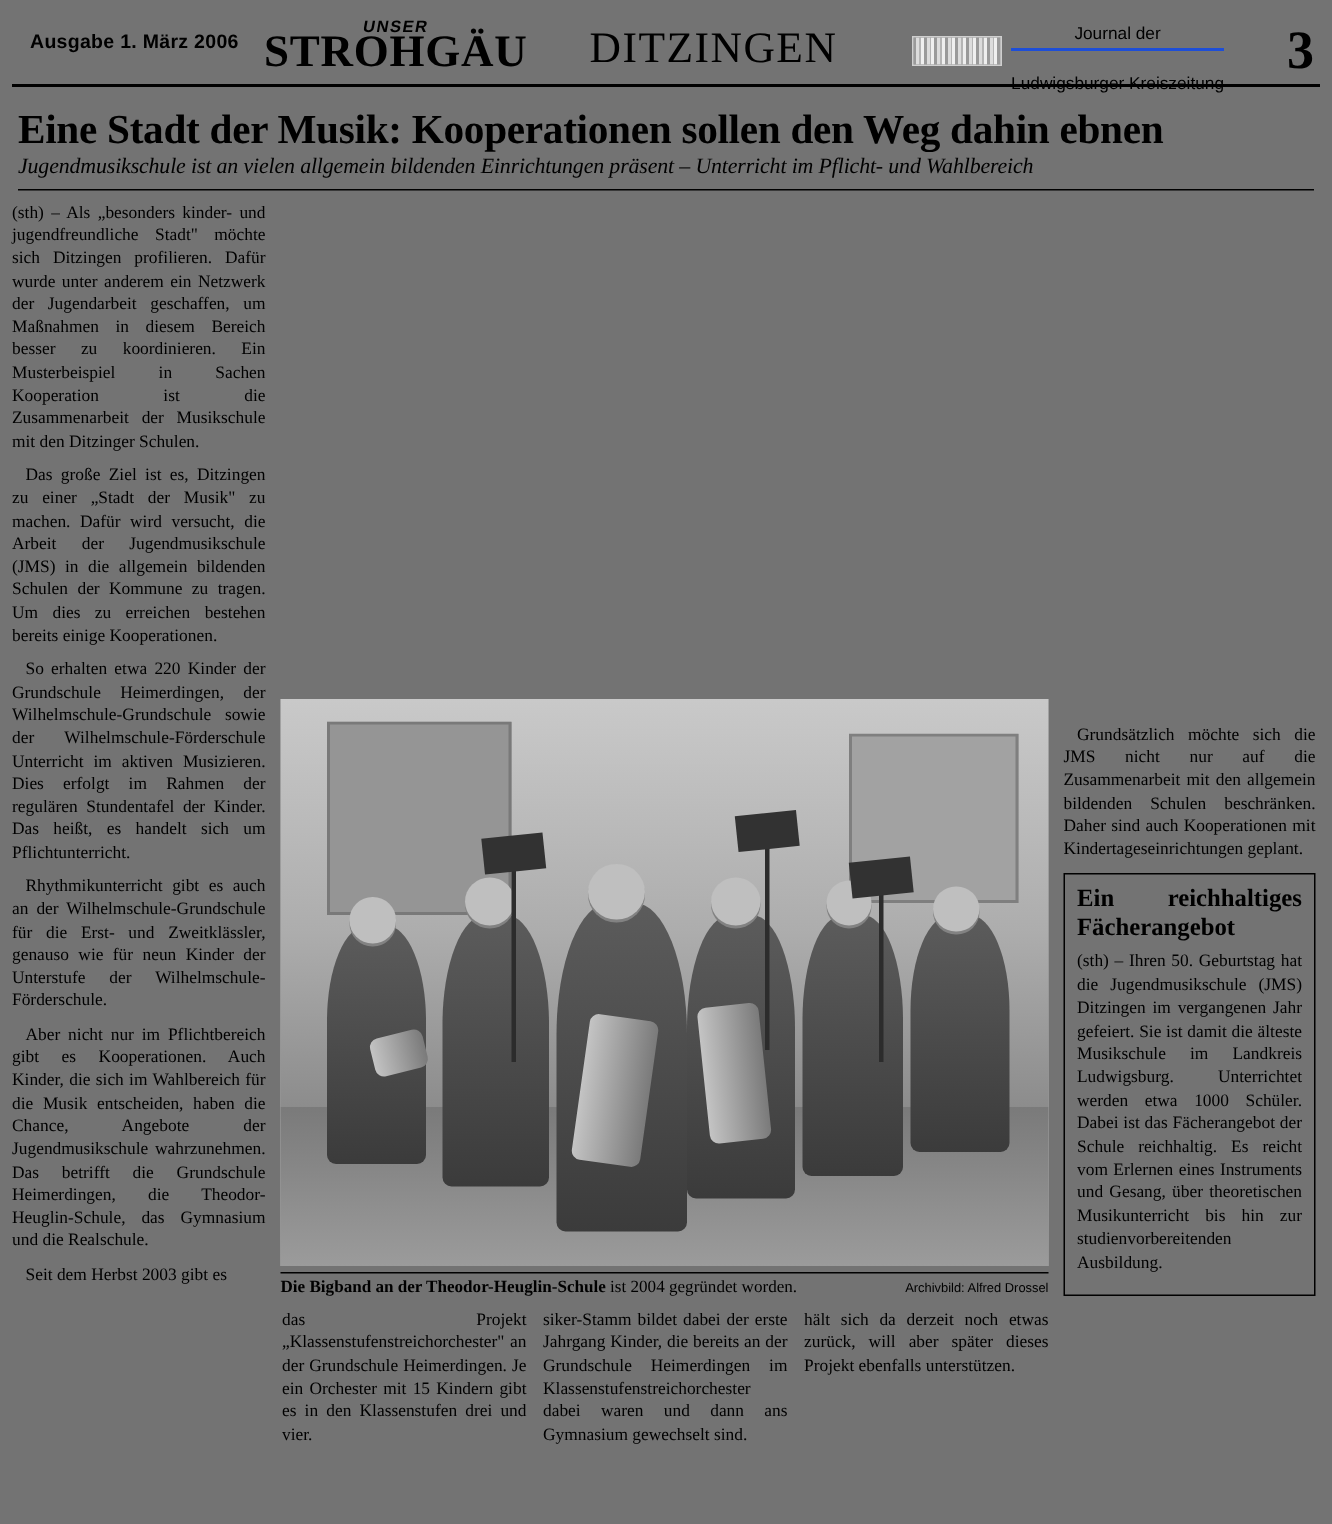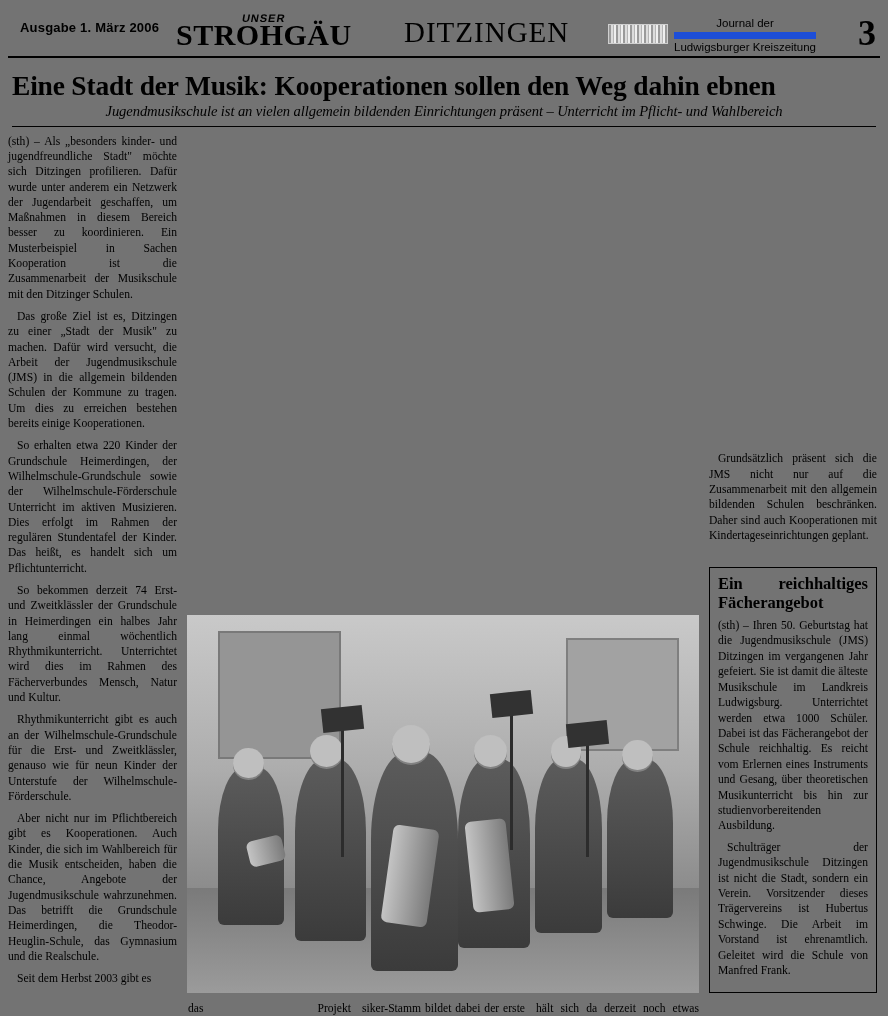--- a/index.html
+++ b/index.html
@@ -52,21 +52,21 @@
   }
   .logo-main {
     font-family: "Liberation Serif", serif;
     font-size: 30px;
     font-weight: bold;
     letter-spacing: .5px;
     line-height: 1;
   }
   .town {
     position: absolute;
-    left: 396px;
+    left: 385px;
     top: 6px;
     font-family: "Liberation Serif", serif;
     font-size: 29px;
     letter-spacing: 1px;
   }
   .barcode {
     position: absolute;
     left: 600px;
     top: 14px;
     width: 58px;
@@ -81,21 +81,21 @@
   }
   .journal {
     position: absolute;
     right: 64px;
     top: 6px;
     text-align: center;
     font-family: "Liberation Sans", sans-serif;
     font-size: 11.5px;
     line-height: 1.35;
   }
-  .journal .line2 { border-top: 7px solid #1d4ed8; padding-top: 1px;}
+  .journal .line2 { border-top: 2px solid #1d4ed8; padding-top: 15px;}
   .pagenum {
     position: absolute;
     right: 4px;
     top: 2px;
     font-family: "Liberation Serif", serif;
     font-size: 36px;
     font-weight: bold;
   }
 
   
@@ -106,21 +106,20 @@
     letter-spacing: -0.2px;
     margin: 13px 4px 2px 4px;
     line-height: 1.08;
   }
   .subhead {
     font-family: "Liberation Serif", serif;
     font-style: italic;
     font-size: 14.6px;
     margin: 0 4px 6px 4px;
     letter-spacing: -0.1px;
-    text-align: center;
   }
   .rule {
     border-top: 1px solid #000;
     margin: 2px 4px 7px 4px;
   }
 
   
   .body-area {
     position: relative;
   }
@@ -213,21 +212,21 @@
     font-size: 8.6px;
     white-space: nowrap;
     padding-bottom: 1px;
   }
   .col-right { width: 168px; }
 
   
   .sidebox {
     border: 1.4px solid #000;
     padding: 7px 8px 8px 8px;
-    margin-top: 24px;
+    margin-top: 9px;
   }
   .sidebox h2 {
     font-family: "Liberation Serif", serif;
     font-size: 16.5px;
     font-weight: bold;
     line-height: 1.12;
     margin: 0 0 6px 0;
   }
   .sidebox p { margin: 0 0 6px 0; text-indent: 9px; font-size: 11.6px; line-height: 1.33; text-align: justify;}
   .sidebox p.first { text-indent: 0; }
@@ -271,21 +270,20 @@
   <div class="subhead">Jugendmusikschule ist an vielen allgemein bildenden Einrichtungen präsent – Unterricht im Pflicht- und Wahlbereich</div>
   <div class="rule"></div>
 
   <div class="body-area">
     <div class="top-row">
 
       <div class="col col-1">
         <p class="first">(sth) – Als „besonders kinder- und jugendfreundliche Stadt" möchte sich Ditzingen profilieren. Dafür wurde unter anderem ein Netzwerk der Jugendarbeit geschaffen, um Maßnahmen in diesem Bereich besser zu koordinieren. Ein Musterbeispiel in Sachen Kooperation ist die Zusammenarbeit der Musikschule mit den Ditzinger Schulen.</p>
         <p>Das große Ziel ist es, Ditzingen zu einer „Stadt der Musik" zu machen. Dafür wird versucht, die Arbeit der Jugendmusikschule (JMS) in die allgemein bildenden Schulen der Kommune zu tragen. Um dies zu erreichen bestehen bereits einige Kooperationen.</p>
         <p>So erhalten etwa 220 Kinder der Grundschule Heimerdingen, der Wilhelmschule-Grundschule sowie der Wilhelmschule-Förderschule Unterricht im aktiven Musizieren. Dies erfolgt im Rahmen der regulären Stundentafel der Kinder. Das heißt, es handelt sich um Pflichtunterricht.</p>
-        <p>So bekommen derzeit 74 Erst- und Zweitklässler der Grundschule in Heimerdingen ein halbes Jahr lang einmal wöchentlich Rhythmikunterricht. Unterrichtet wird dies im Rahmen des Fächerverbundes Mensch, Natur und Kultur.</p>
         <p>Rhythmikunterricht gibt es auch an der Wilhelmschule-Grundschule für die Erst- und Zweitklässler, genauso wie für neun Kinder der Unterstufe der Wilhelmschule-Förderschule.</p>
         <p>Aber nicht nur im Pflichtbereich gibt es Kooperationen. Auch Kinder, die sich im Wahlbereich für die Musik entscheiden, haben die Chance, Angebote der Jugendmusikschule wahrzunehmen. Das betrifft die Grundschule Heimerdingen, die Theodor-Heuglin-Schule, das Gymnasium und die Realschule.</p>
         <p>Seit dem Herbst 2003 gibt es</p>
       </div>
 
       <div class="photo-block">
         <div class="photo">
           <div class="wall"></div>
           <div class="panelA"></div>
           <div class="panelB"></div>
@@ -311,29 +309,34 @@
 
           <div class="stand" style="left:30%; top:30%; height:34%;"></div>
           <div class="stand" style="left:63%; top:26%; height:36%;"></div>
           <div class="stand" style="left:78%; top:34%; height:30%;"></div>
 
           <div class="instr" style="left:39%; bottom:18%; width:9%; height:26%; transform:rotate(8deg);"></div>
           <div class="instr" style="left:55%; bottom:22%; width:8%; height:24%; transform:rotate(-6deg);"></div>
           <div class="instr" style="left:12%; bottom:34%; width:7%; height:7%;  transform:rotate(-14deg);"></div>
         </div>
 
+        <div class="caption">
+          <div class="text">
+            <b>Die Bigband an der Theodor-Heuglin-Schule</b><span> ist 2004 gegründet worden.</span>
+          </div>
+          <div class="credit">Archivbild: Alfred Drossel</div>
+        </div>
       </div>
 
       <div class="col col-right">
-        <p>Grundsätzlich präsent sich die JMS nicht nur auf die Zusammenarbeit mit den allgemein bildenden Schulen beschränken. Daher sind auch Kooperationen mit Kindertageseinrichtungen geplant.</p>
+        <p>Grundsätzlich möchte sich die JMS nicht nur auf die Zusammenarbeit mit den allgemein bildenden Schulen beschränken. Daher sind auch Kooperationen mit Kindertageseinrichtungen geplant.</p>
 
         <div class="sidebox">
           <h2>Ein reichhaltiges Fächerangebot</h2>
           <p class="first">(sth) – Ihren 50. Geburtstag hat die Jugendmusikschule (JMS) Ditzingen im vergangenen Jahr gefeiert. Sie ist damit die älteste Musikschule im Landkreis Ludwigsburg. Unterrichtet werden etwa 1000 Schüler. Dabei ist das Fächerangebot der Schule reichhaltig. Es reicht vom Erlernen eines Instruments und Gesang, über theoretischen Musikunterricht bis hin zur studienvorbereitenden Ausbildung.</p>
-          <p>Schulträger der Jugendmusikschule Ditzingen ist nicht die Stadt, sondern ein Verein. Vorsitzender dieses Trägervereins ist Hubertus Schwinge. Die Arbeit im Vorstand ist ehrenamtlich. Geleitet wird die Schule von Manfred Frank.</p>
         </div>
       </div>
     </div>
 
     <div class="lower">
       <div class="colL"></div>
 
       <div class="col colA">
         <p class="first">das Projekt „Klassenstufenstreichorchester" an der Grundschule Heimerdingen. Je ein Orchester mit 15 Kindern gibt es in den Klassenstufen drei und vier.</p>
 

